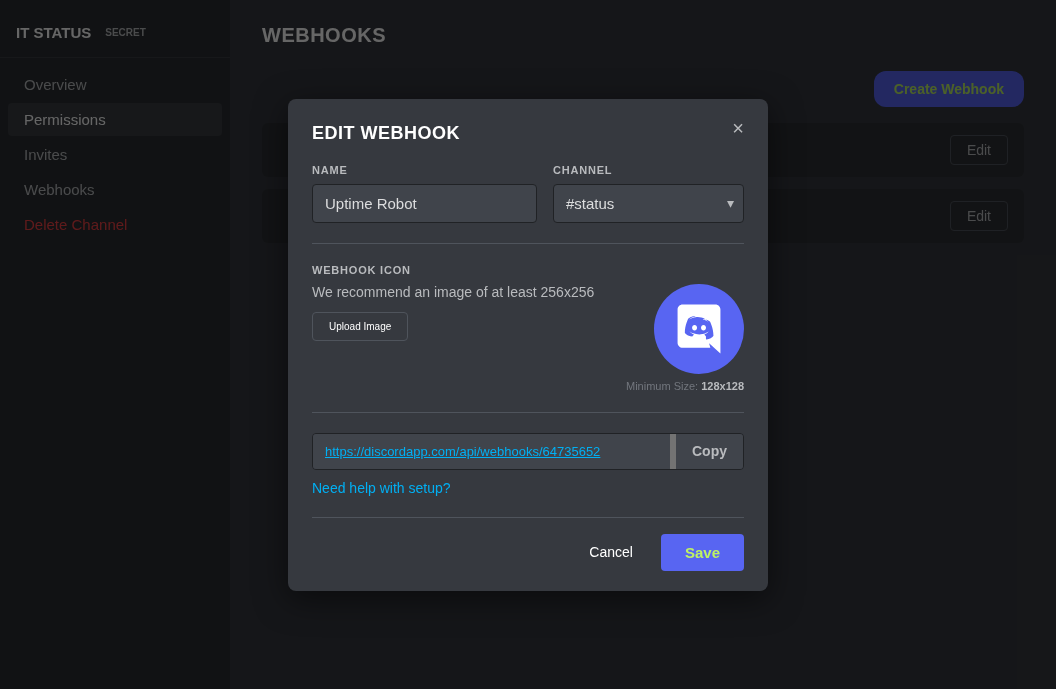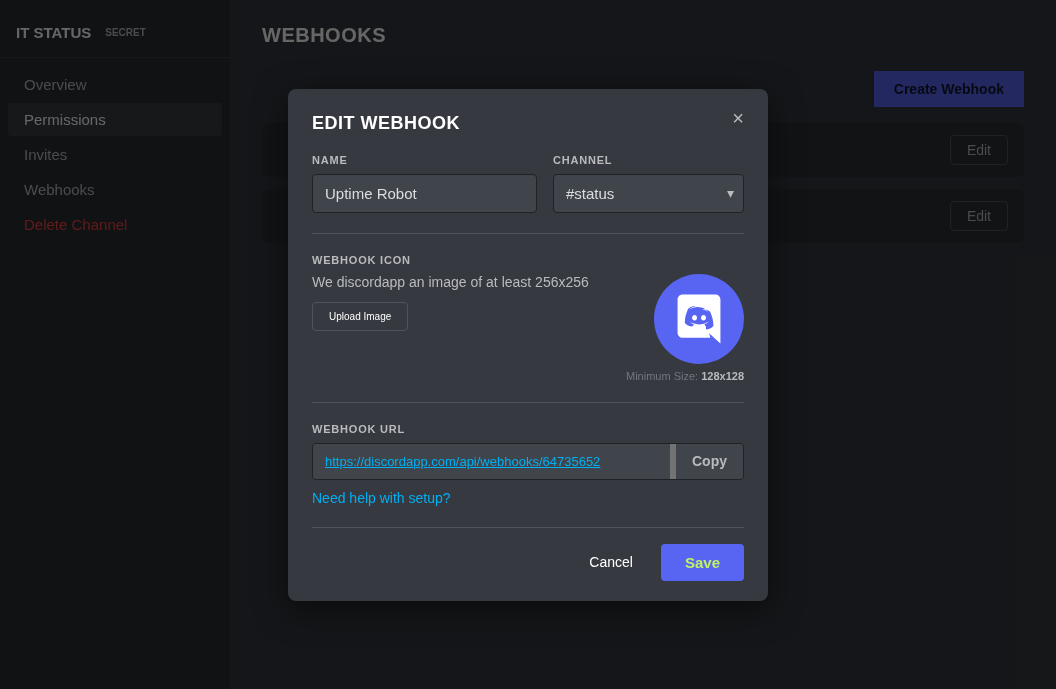--- a/index.html
+++ b/index.html
@@ -67,23 +67,23 @@
       margin-bottom: 24px;
     }
     .page-toolbar {
       display: flex;
       justify-content: flex-end;
       gap: 12px;
       margin-bottom: 16px;
     }
     .btn-create-webhook {
       background: #5865f2;
-      color: #0f172a;
-      border: none;
-      border-radius: 0;
+      color: #bef264;
+      border: none;
+      border-radius: 12px;
       padding: 10px 20px;
       font-size: 14px;
       font-weight: 600;
       cursor: pointer;
     }
 
     .webhook-list-item {
       background: #2f3136;
       border-radius: 6px;
       padding: 12px 16px;
@@ -399,42 +399,41 @@
         </div>
       </div>
     </div>
 
     <hr class="modal-divider">
 
     <div class="webhook-icon-section">
       <div class="form-label">WEBHOOK ICON</div>
       <div class="webhook-icon-content">
         <div class="webhook-icon-left">
-          <div class="webhook-icon-desc">We discordapp an image of at least 256x256</div>
+          <div class="webhook-icon-desc">We recommend an image of at least 256x256</div>
           <button class="btn-upload">Upload Image</button>
         </div>
         <div style="display:flex; flex-direction:column; align-items:center; margin-left:auto;">
           <div class="webhook-avatar">
 
             <svg class="discord-logo-svg" viewBox="0 0 245 240" fill="white" xmlns="http://www.w3.org/2000/svg">
               <path d="M104.4 103.9c-5.7 0-10.2 5-10.2 11.1s4.6 11.1 10.2 11.1c5.7 0 10.2-5 10.2-11.1.1-6.1-4.5-11.1-10.2-11.1zm36.5 0c-5.7 0-10.2 5-10.2 11.1s4.6 11.1 10.2 11.1c5.7 0 10.2-5 10.2-11.1s-4.5-11.1-10.2-11.1z"></path>
               <path d="M189.5 20h-134C44.2 20 35 29.2 35 40.6v135.2c0 11.4 9.2 20.6 20.5 20.6h113.4l-5.3-18.5 12.8 11.9 12.1 11.2 21.5 19V40.6c0-11.4-9.2-20.6-20.5-20.6zm-38.6 130.6s-3.6-4.3-6.6-8.1c13.1-3.7 18.1-11.9 18.1-11.9-4.1 2.7-8 4.6-11.5 5.9-5 2.1-9.8 3.5-14.5 4.3-9.6 1.8-18.4 1.3-25.9-.1-5.7-1.1-10.6-2.7-14.7-4.3-2.3-.9-4.8-2-7.3-3.4-.3-.2-.6-.3-.9-.5-.2-.1-.3-.2-.4-.3-1.8-1-2.8-1.7-2.8-1.7s4.8 8 17.5 11.8c-3 3.8-6.7 8.3-6.7 8.3-22.1-.7-30.5-15.2-30.5-15.2 0-32.2 14.4-58.3 14.4-58.3 14.4-10.8 28.1-10.5 28.1-10.5l1 1.2c-18 5.2-26.3 13.1-26.3 13.1s2.2-1.2 5.9-2.9c10.7-4.7 19.2-6 22.7-6.3.6-.1 1.1-.2 1.7-.2 6.1-.8 13-.1 20.2 1.7 9.5 2.5 19.7 8.1 30.1 19.8 0 0-7.9-7.5-24.9-12.7l1.4-1.6s13.7-.3 28.1 10.5c0 0 14.4 26.1 14.4 58.3 0 0-8.5 14.5-30.6 15.2z"></path>
             </svg>
           </div>
           <div class="icon-size-hint">
             <span>Minimum Size: </span><strong>128x128</strong>
           </div>
         </div>
       </div>
     </div>
 
     <hr class="modal-divider2">
 
     <div class="webhook-url-section">
-      <div class="form-label">WEBHOOK URL</div>
       <div class="webhook-url-row">
         <input class="webhook-url-input" type="text" value="https://discordapp.com/api/webhooks/64735652" style="">
         <button class="btn-copy">Copy</button>
       </div>
       <a class="help-link">Need help with setup?</a>
     </div>
 
     <div class="modal-footer">
       <button class="btn-cancel">Cancel</button>
       <button class="btn-save">Save</button>

